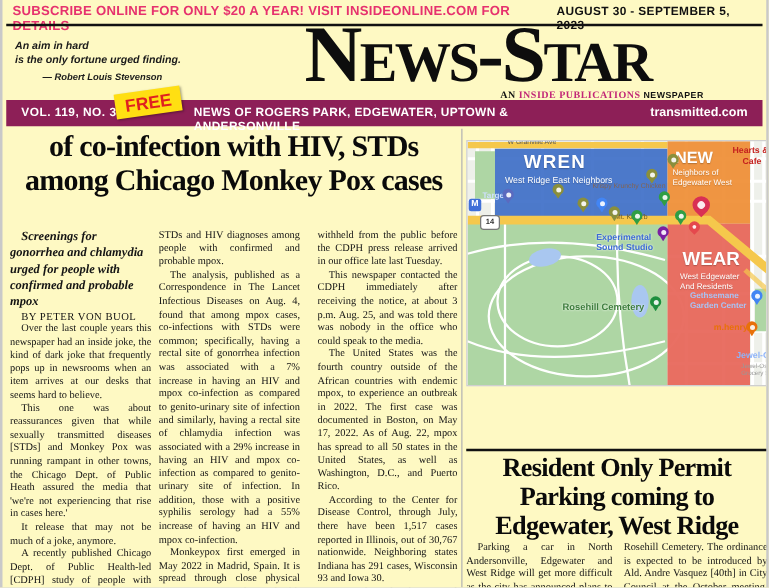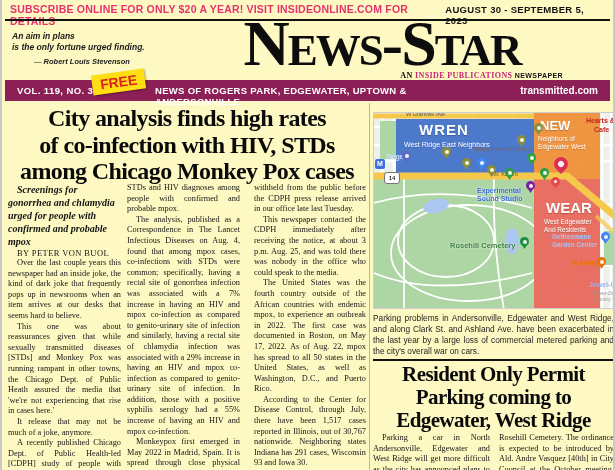--- a/index.html
+++ b/index.html
@@ -76,38 +76,37 @@
 
 <div id="page">
 
   <div class="topbar">
     <span class="subscribe">SUBSCRIBE ONLINE FOR ONLY $20 A YEAR! VISIT INSIDEONLINE.COM FOR DETAILS</span>
     <span class="issue-date">AUGUST 30 - SEPTEMBER 5, 2023</span>
   </div>
   <div class="toprule"></div>
 
   <div class="quote">
-    <span>An aim in plans</span><br>
+    <span>An aim in hard</span><br>
     <span>is the only fortune urged finding.</span>
     <span class="attr">— Robert Louis Stevenson</span>
   </div>
   <div class="logo">News-Star</div>
   <div class="tagline">
     <span>AN </span><span class="brand">INSIDE PUBLICATIONS</span><span class="news"> NEWSPAPER</span>
   </div>
 
   <div class="infobar">
     <span class="vol">VOL. 119, NO. 35</span>
     <span class="region">NEWS OF ROGERS PARK, EDGEWATER, UPTOWN &amp; ANDERSONVILLE</span>
     <span class="site">transmitted.com</span>
   </div>
   <div class="free">FREE</div>
 
   <div class="headline1">
-    <span>City analysis finds high rates</span>
     <span>of co-infection with HIV, STDs</span>
     <span>among Chicago Monkey Pox cases</span>
   </div>
 
   <div class="col c1">
     <p class="subhead">Screenings for gonorrhea and chlamydia urged for people with confirmed and probable mpox</p>
     <p class="byline">BY PETER VON BUOL</p>
     <p>Over the last couple years this newspaper had an inside joke, the kind of dark joke that frequently pops up in newsrooms when an item arrives at our desks that seems hard to believe.</p>
     <p>This one was about reassurances given that while sexually transmitted diseases [STDs] and Monkey Pox was running rampant in other towns, the Chicago Dept. of Public Heath assured the media that 'we're not experiencing that rise in cases here.'</p>
     <p>It release that may not be much of a joke, anymore.</p>
@@ -207,21 +206,20 @@
     <div class="poi" style="left:160px;top:10px;background:#8a8f3c"></div>
     <div class="poi" style="left:166px;top:55px;background:#2f9e44"></div>
     <div class="poi" style="left:152px;top:68px;background:#7b1fa2"></div>
     <div class="poi" style="left:146px;top:124px;background:#1e8e3e"></div>
     <div class="poi" style="left:227px;top:119px;background:#4285f4"></div>
     <div class="poi" style="left:223px;top:144px;background:#e8710a"></div>
     <div class="pin-tear" style="left:180px;top:44px;width:14px;height:14px;background:#d93054"></div>
     <div class="pin-tear" style="left:177px;top:64px;width:9px;height:9px;background:#e5484d"></div>
   </div>
 
-  <div class="caption">Parking problems in Andersonville, Edgewater and West Ridge, and along Clark St. and Ashland Ave. have been exacerbated in the last year by a large loss of commercial metered parking and the city's overall war on cars.</div>
   <div class="rule2"></div>
 
   <div class="headline2">
     <span>Resident Only Permit</span>
     <span>Parking coming to</span>
     <span>Edgewater, West Ridge</span>
   </div>
 
   <div class="col2a p1">
     <p>Parking a car in North Andersonville, Edgewater and West Ridge will get more difficult as the city has announced plans to expand Resident Only Permit</p>

